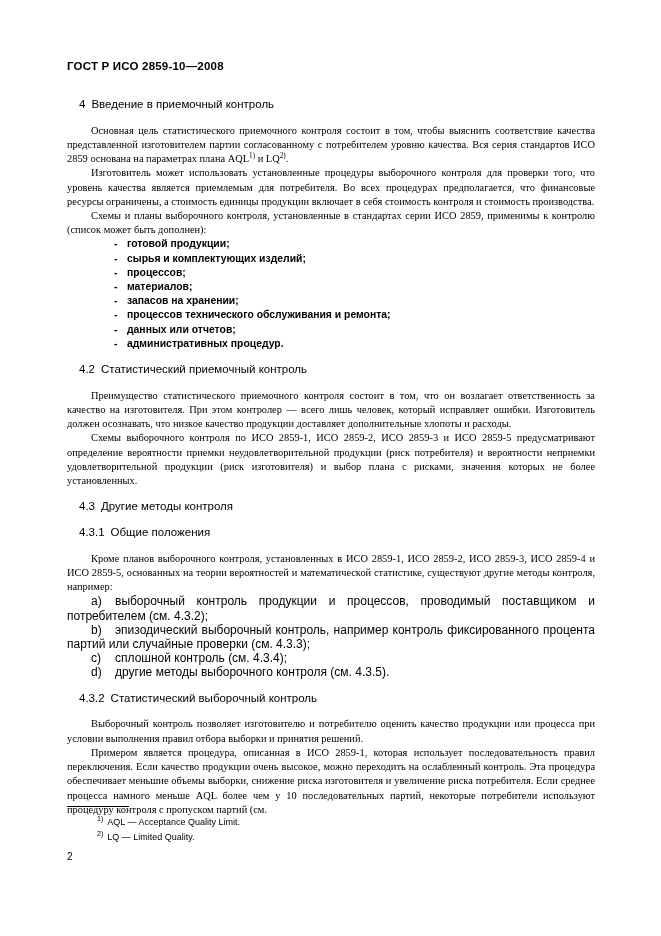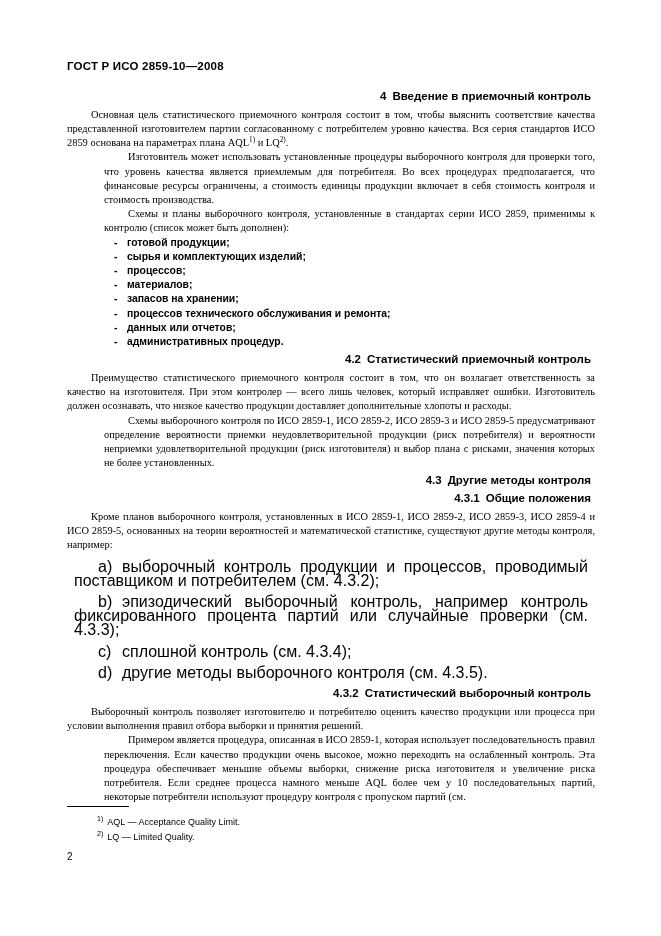--- a/index.html
+++ b/index.html
@@ -36,25 +36,24 @@
   }
   
   .content {
     position: absolute;
     left: 67px;
     top: 86px;
     width: 528px;
   }
   h2.clause {
     font-size: 11.5px;
-    font-weight: bold;
-    margin: 4px;
+    font-weight: normal;
+    margin: 12px;
     padding: 0;
     line-height: 1.2;
-    text-align: right;
   }
   .h-sec {            
     margin-top: 0;
     margin-bottom: 20px;
     padding-left: 68px;
   }
   .h-sub {            
     margin-top: 16px;
     margin-bottom: 8px;
     padding-left: 28px;
@@ -72,42 +71,42 @@
   p.para {
     margin: 0;
     padding: 0;
     font-size: 10.4px;
     line-height: 14.2px;
     text-align: justify;
     text-align-last: left;
     hyphens: none;
     font-family: Liberation Serif, serif;
   }
-  p.para + p.para { margin-top: 0; margin-left: 37px; }
+  p.para + p.para { margin-top: 0; }
   .ind { display: inline-block; width: 24px; }
   
   ul.dashlist {
     list-style: none;
     margin: 0;
     padding: 0 0 0 47px;
     font-weight: bold;
   }
   ul.dashlist li {
     font-size: 10.4px;
     line-height: 14.2px;
     white-space: nowrap;
   }
   ul.dashlist li .dash {
     display: inline-block;
     width: 13px;
   }
   
   p.enum {
-    margin: 7px;
-    font-size: 16px;
+    margin: 0;
+    font-size: 12px;
     line-height: 14.2px;
     text-align: justify;
     text-align-last: left;
   }
   p.enum .lbl { display: inline-block; width: 24px; margin-left: 24px; }
   sup.fn {
     font-size: 7.2px;
     vertical-align: super;
     line-height: 0;
   }

